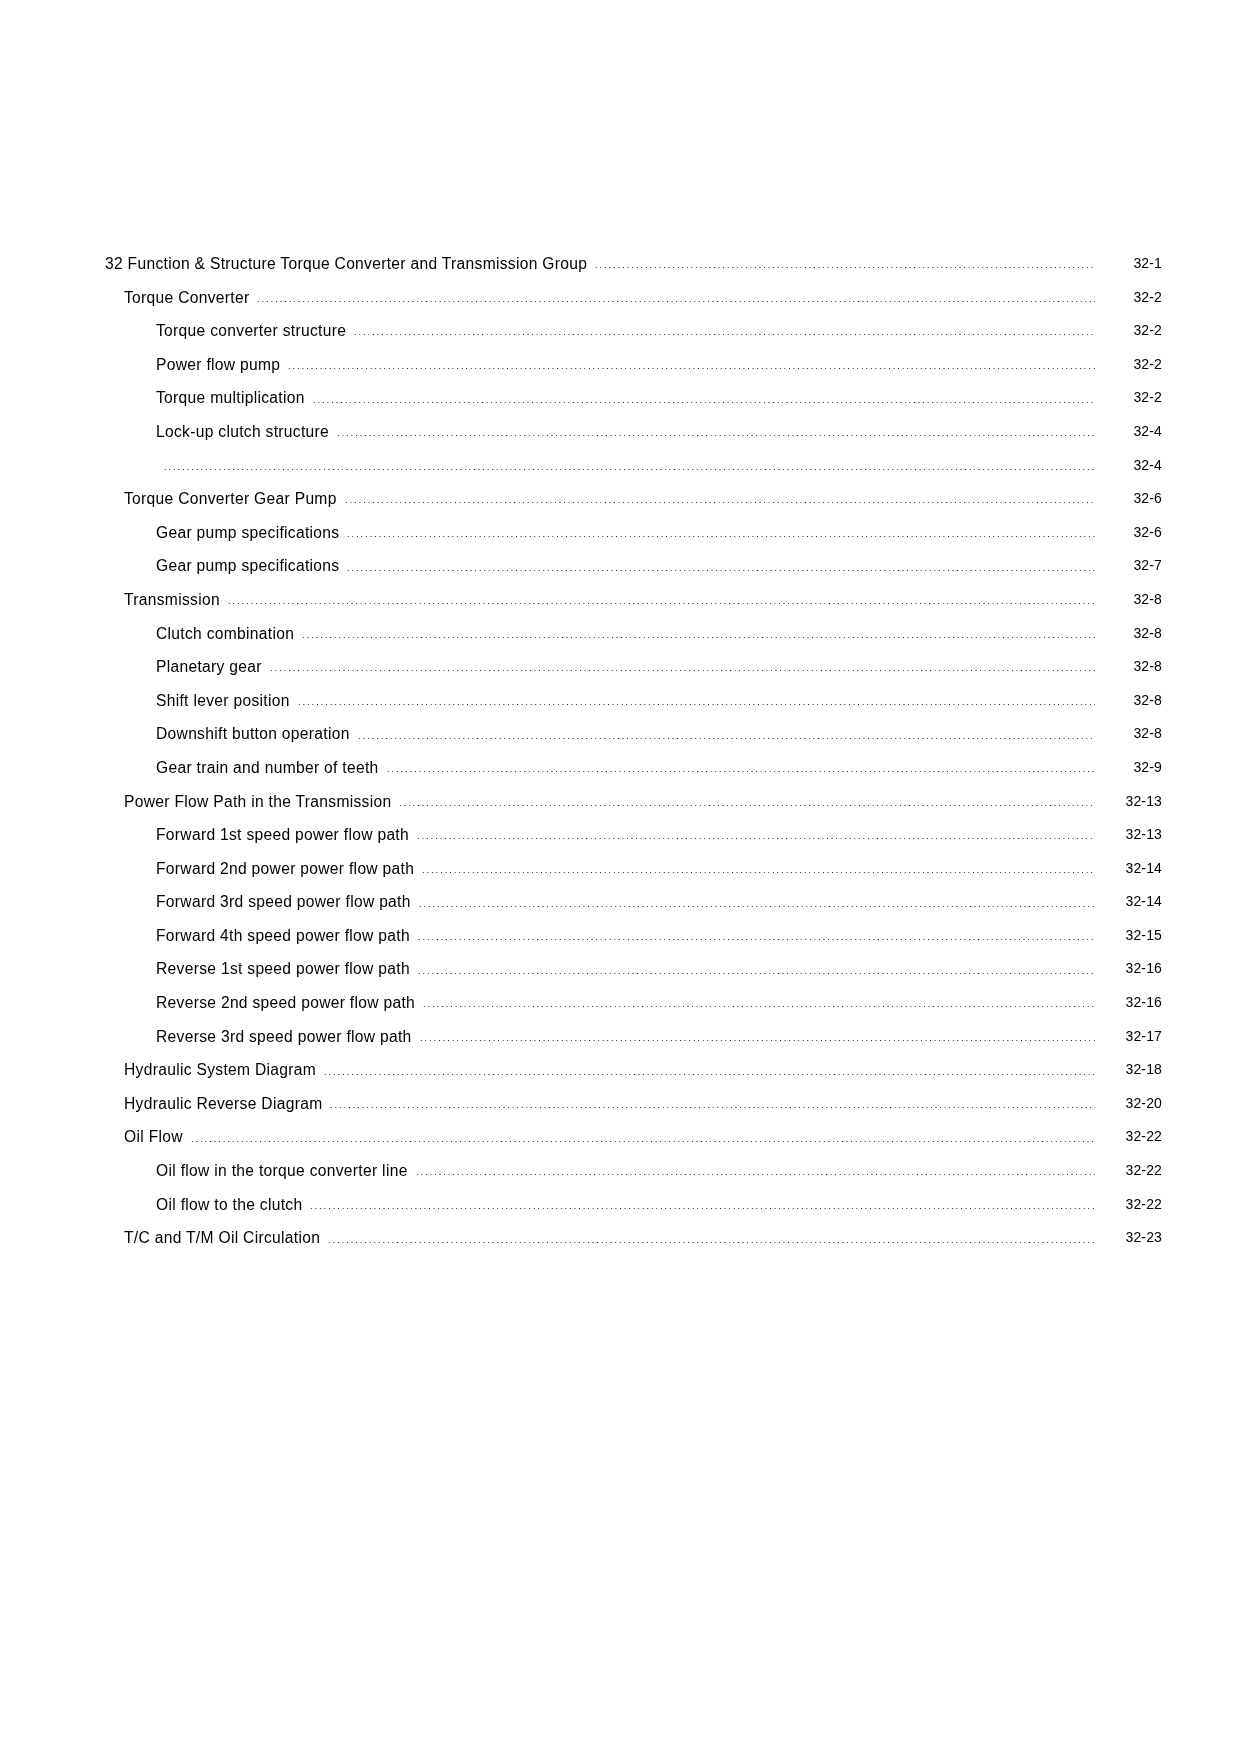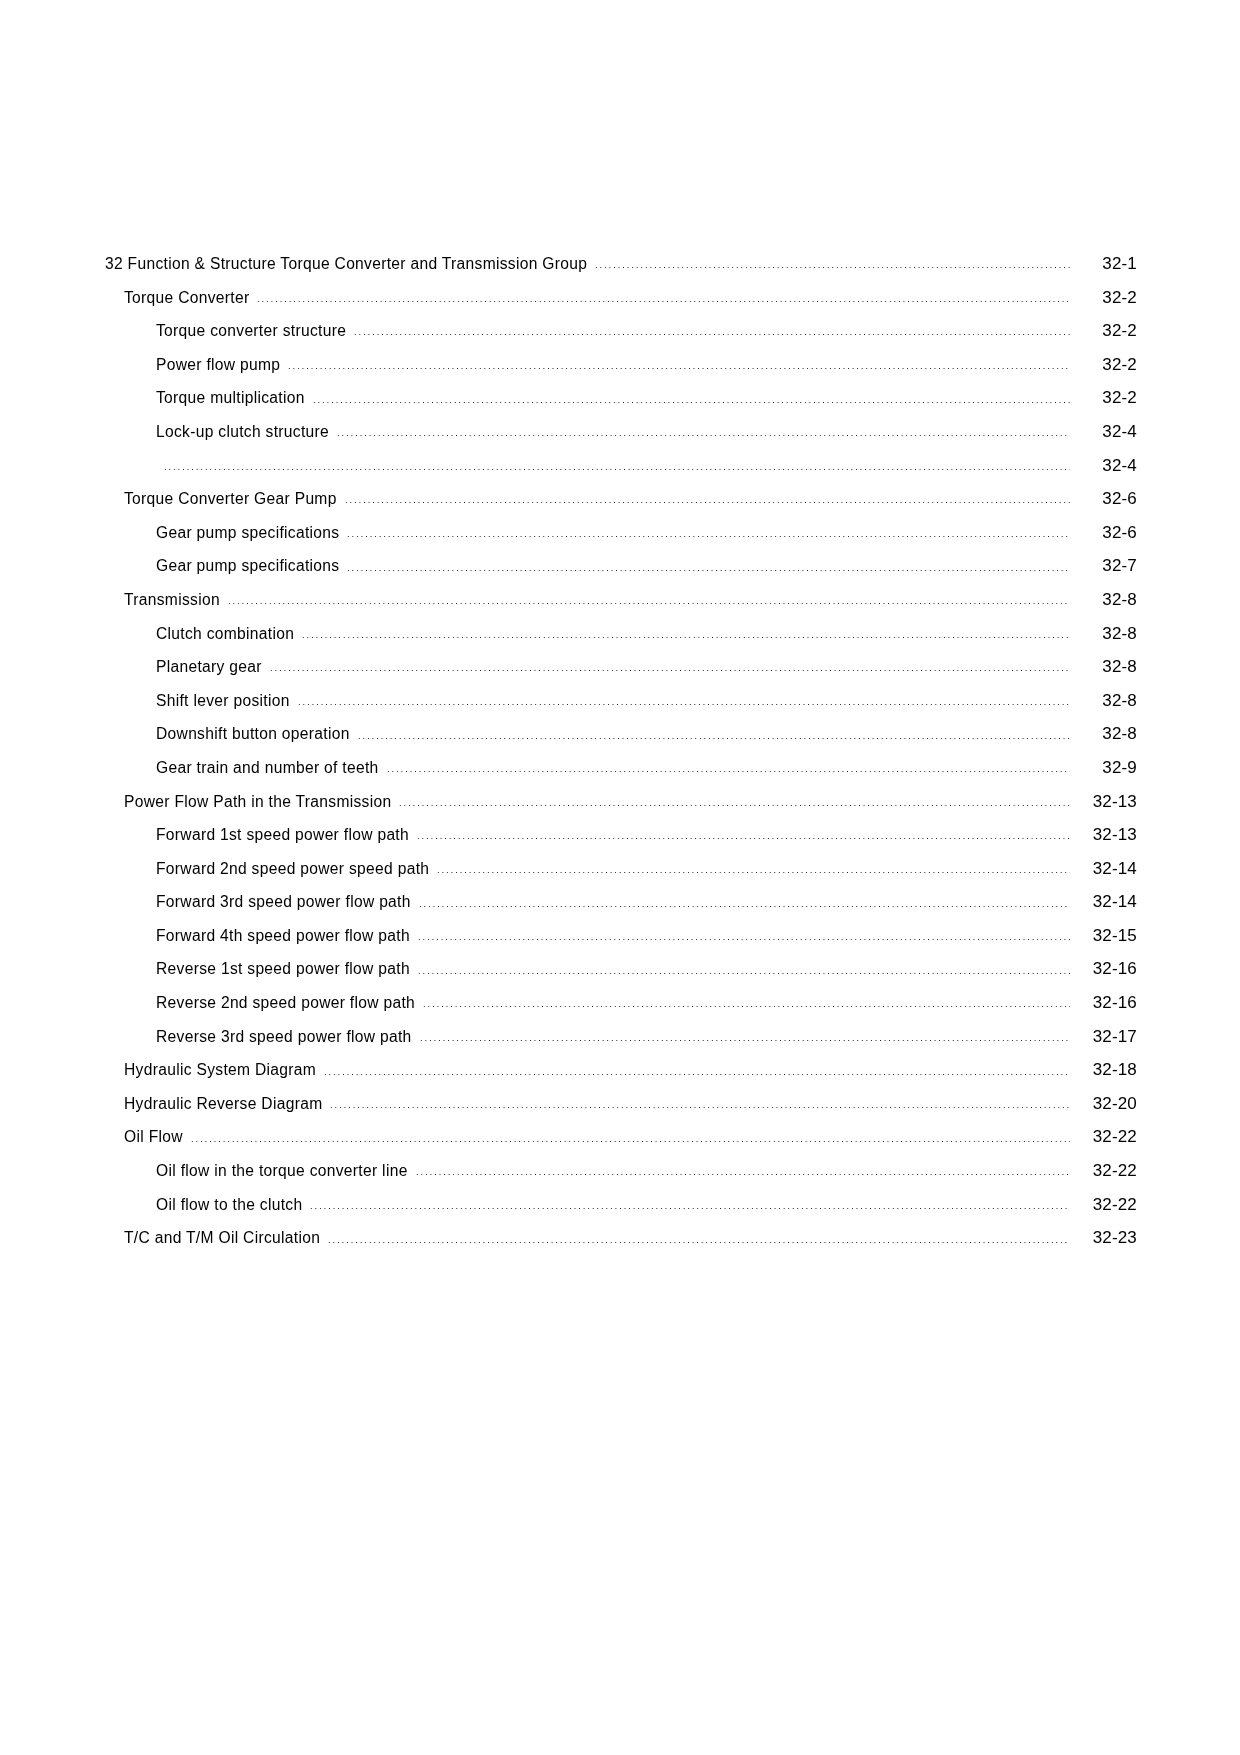--- a/index.html
+++ b/index.html
@@ -34,21 +34,21 @@
     width: 1240px;
   }
 
   .toc-entry {
     display: flex;
     align-items: flex-end;
     height: 33.6px;
     line-height: 33.6px;
     width: 100%;
     box-sizing: border-box;
-    padding-right: 103px; 
+    padding-right: 78px; 
     white-space: nowrap;
   }
 
   
   .toc-entry.level-0 { padding-left: 105px; }
   .toc-entry.level-1 { padding-left: 124px; }
   .toc-entry.level-2 { padding-left: 156px; }
 
   .toc-title {
     font-size: 15.6px;
@@ -75,21 +75,21 @@
     height: 1.6px;
     background-image: radial-gradient(circle, #1a1a1a 0.75px, rgba(0,0,0,0) 0.9px);
     background-size: 4.55px 1.6px;
     background-repeat: repeat-x;
     background-position: left center;
   }
 
   .toc-pagecol {
     flex: 0 0 auto;
     width: 62px;
-    font-size: 17px;
+    font-size: 14px;
     text-align: right;
     letter-spacing: 0.01em;
   }
 </style>
 </head>
 <body>
 
 <div id="toc-page">
   <div id="toc-list">
       <div class="toc-entry level-0">
@@ -175,21 +175,21 @@
         <span class="toc-title">Power Flow Path in the Transmission</span>
         <span class="toc-leader"></span>
         <span class="toc-pagecol">32-13</span>
       </div>
       <div class="toc-entry level-2">
         <span class="toc-title">Forward 1st speed power flow path</span>
         <span class="toc-leader"></span>
         <span class="toc-pagecol">32-13</span>
       </div>
       <div class="toc-entry level-2">
-        <span class="toc-title">Forward 2nd speed power speed path</span>
+        <span class="toc-title">Forward 2nd power power flow path</span>
         <span class="toc-leader"></span>
         <span class="toc-pagecol">32-14</span>
       </div>
       <div class="toc-entry level-2">
         <span class="toc-title">Forward 3rd speed power flow path</span>
         <span class="toc-leader"></span>
         <span class="toc-pagecol">32-14</span>
       </div>
       <div class="toc-entry level-2">
         <span class="toc-title">Forward 4th speed power flow path</span>

